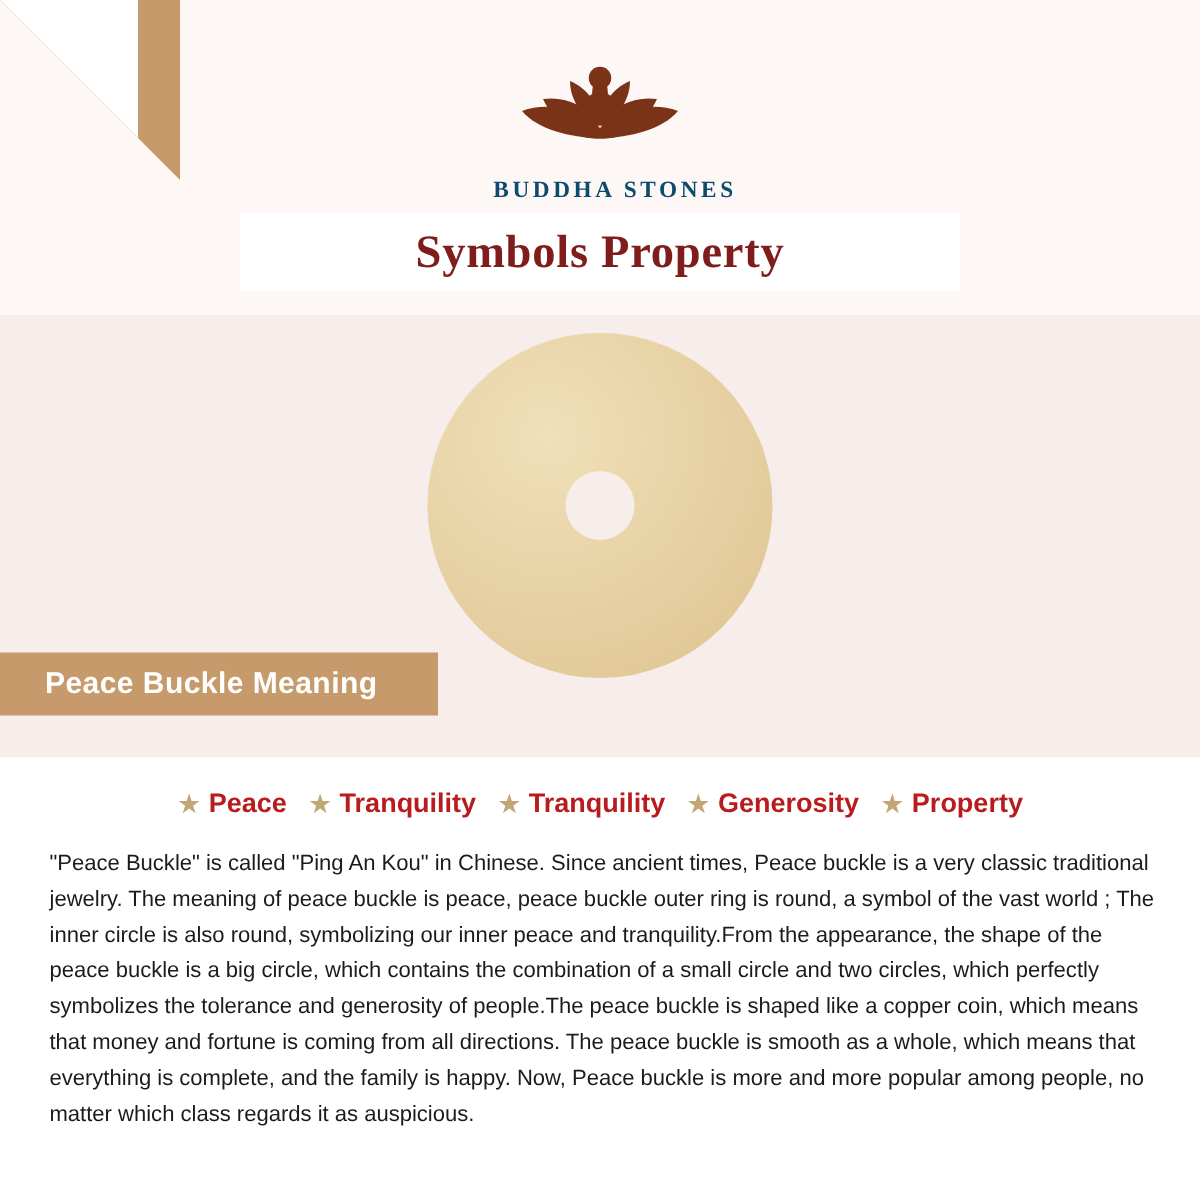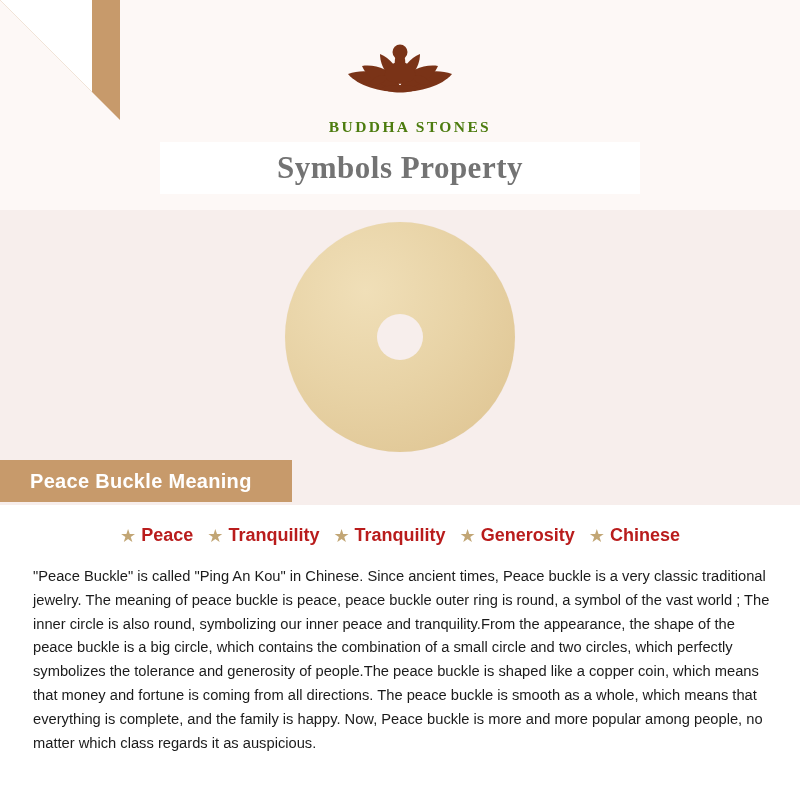--- a/index.html
+++ b/index.html
@@ -77,39 +77,39 @@
     position: absolute;
     top: 22px; left: 0; width: 800px;
     text-align: center;
   }
   .lotus-logo { display: block; margin: 0 auto; }
   .brand-name {
     margin-top: 6px;
     font-size: 15.5px;
     letter-spacing: 2.4px;
     font-weight: bold;
-    color: #4d7c0f;
+    color: #0c4a6e;
     font-family: "Liberation Serif", serif;
     padding-left: 20px;
   }
 
   
   .title-bar {
     position: absolute;
     top: 142px; left: 160px;
     width: 480px; height: 52px;
     background: #ffffff;
     display: flex;
     align-items: center;
     justify-content: center;
   }
   .title-text {
     font-size: 31px;
     font-weight: bold;
-    color: #737373;
+    color: #7f1d1d;
     letter-spacing: 0.5px;
     font-family: "Liberation Serif", serif;
   }
 
   
   .image-area {
     position: absolute;
     top: 210px; left: 0; width: 800px; height: 295px;
     background: #f7eeec;
   }
@@ -130,21 +130,21 @@
     width: 46px; height: 46px;
     border-radius: 50%;
     background: #f7eeec;
     top: 50%; left: 50%;
     transform: translate(-50%, -50%);
   }
 
   
   .ribbon {
     position: absolute;
-    top: 460px; left: 0;
+    top: 435px; left: 0;
     height: 42px;
     background: #c79a6b;
     display: flex;
     align-items: center;
     padding-left: 30px;
     padding-right: 40px;
   }
   .ribbon-text {
     color: #ffffff;
     font-size: 20px;
@@ -273,20 +273,20 @@
       <div class="kw">
         <span class="kw-star">★</span>
         <span class="kw-label">Tranquility</span>
       </div>
       <div class="kw">
         <span class="kw-star">★</span>
         <span class="kw-label">Generosity</span>
       </div>
       <div class="kw">
         <span class="kw-star">★</span>
-        <span class="kw-label">Chinese</span>
+        <span class="kw-label">Property</span>
       </div>
     </div>
 
     <p class="paragraph">"Peace Buckle" is called "Ping An Kou" in Chinese. Since ancient times, Peace buckle is a very classic traditional jewelry. The meaning of peace buckle is peace, peace buckle outer ring is round, a symbol of the vast world ; The inner circle is also round, symbolizing our inner peace and tranquility.From the appearance, the shape of the peace buckle is a big circle, which contains the combination of a small circle and two circles, which perfectly symbolizes the tolerance and generosity of people.The peace buckle is shaped like a copper coin, which means that money and fortune is coming from all directions. The peace buckle is smooth as a whole, which means that everything is complete, and the family is happy. Now, Peace buckle is more and more popular among people, no matter which class regards it as auspicious.</p>
   </div>
 
 </div>
 
 </body></html>

